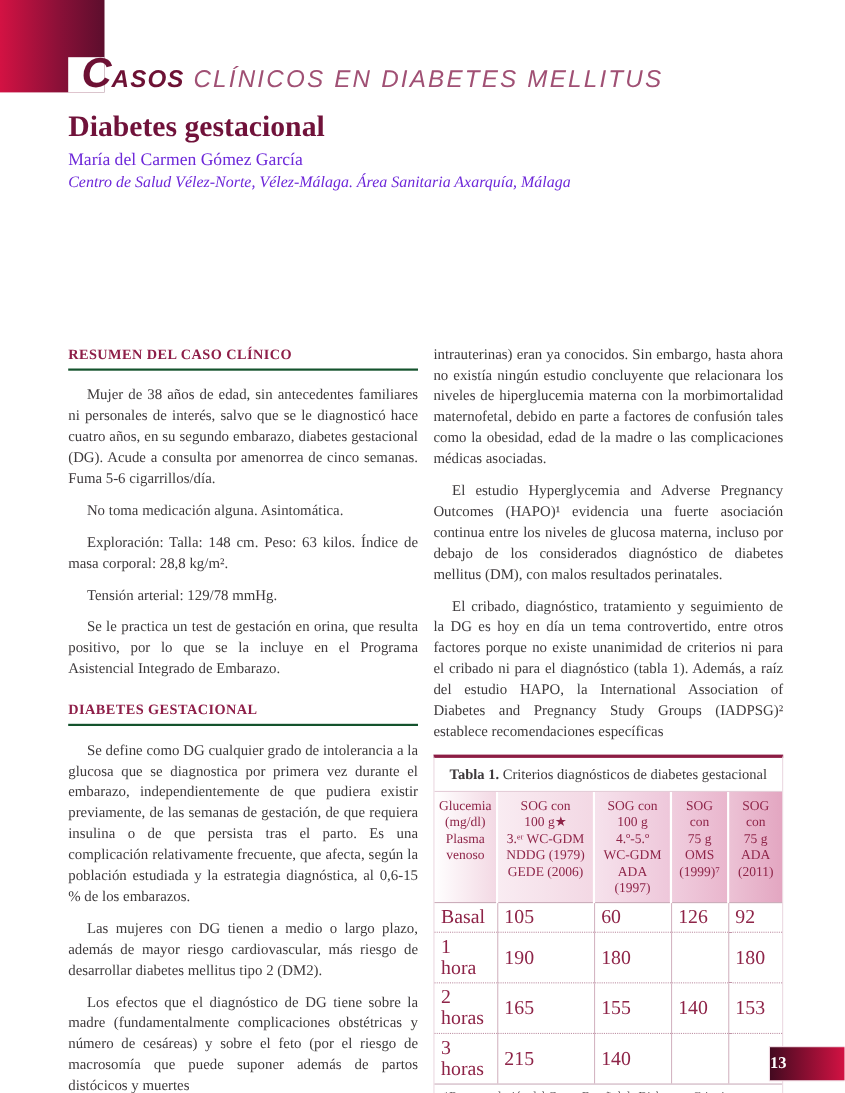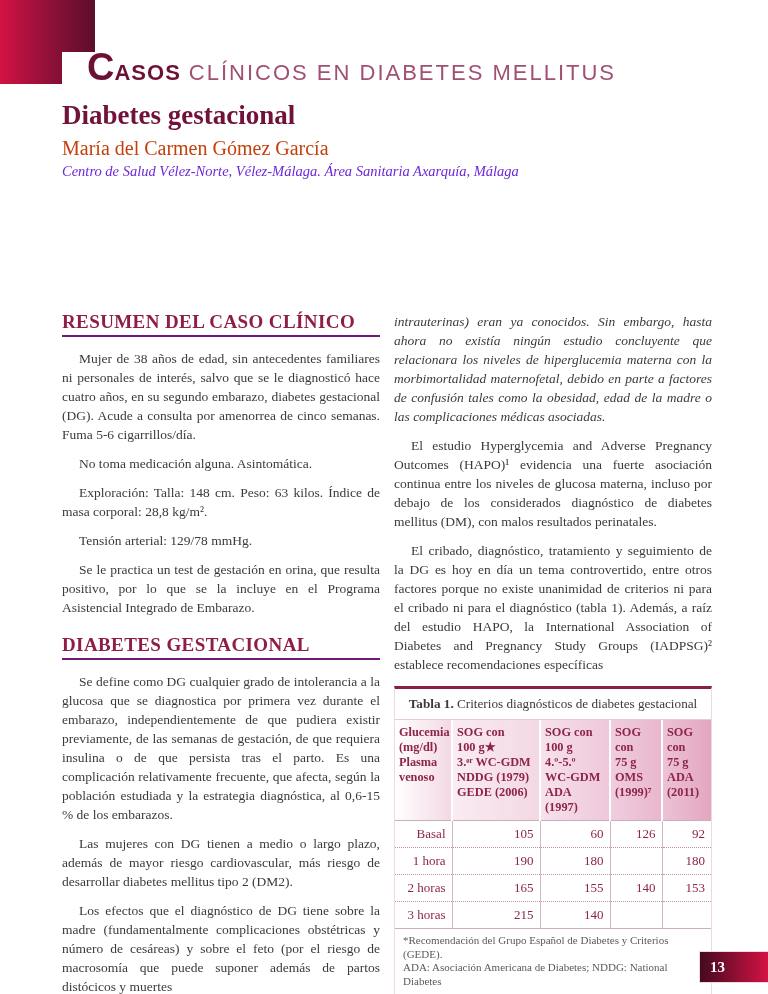--- a/index.html
+++ b/index.html
@@ -10,89 +10,90 @@
 
   
   .corner-band {
     position:absolute; left:0; top:0; width:95px; height:84px;
     background:linear-gradient(90deg,#d31243 0%,#8c1038 55%,#5c0e2d 100%);
   }
   .corner-notch { position:absolute; right:0; bottom:0; width:33px; height:32px; background:#ffffff; }
 
   
   .series-header {
-    position:absolute; left:87px; top:46px; white-space:nowrap;
+    position:absolute; left:74px; top:46px; white-space:nowrap;
     font-family:"Liberation Sans",sans-serif;
+    font-style:italic;
   }
   .series-initial { font-size:38px; font-weight:bold; color:#6d1134; }
   .series-bold   { font-size:22px; font-weight:bold; color:#6d1134; letter-spacing:1px; }
   .series-light  { font-size:22px; font-weight:normal; color:#a05074; letter-spacing:2px; margin-left:8px; }
 
   
   .article-head { position:absolute; left:62px; top:100px; }
   .article-title { margin:0; font-size:27px; font-weight:bold; color:#70123a; }
-  .article-author { margin-top:6px; font-size:20px; color:#c2410c; }
+  .article-author { margin-top:6px; font-size:16px; color:#6d28d9; }
   .article-affiliation { margin-top:3px; font-size:14.5px; font-style:italic; color:#6d28d9; }
 
   
   .col {
     position:absolute; top:312px; width:318px;
     font-size:13.5px; line-height:19px; color:#3d393b; text-align:justify;
   }
   .col-left  { left:62px; }
   .col-right { left:394px; }
   .body-p { margin:0 0 10px 0; text-indent:17px; }
-  .no-indent { text-indent:0;font-style:italic; }
+  .no-indent { text-indent:0; }
   .section-heading {
-    margin:0 0 12px 0; font-size:19px; font-weight:bold; color:#8e1e48;
-    letter-spacing:0.4px; border-bottom:2px solid #701a75; padding-bottom:4px; text-align:left;
+    margin:0 0 12px 0; font-size:13px; font-weight:bold; color:#8e1e48;
+    letter-spacing:0.4px; border-bottom:2px solid #14532d; padding-bottom:4px; text-align:left;
   }
   .section-heading.mt { margin-top:18px; }
 
   
   .table-block {
     margin-top:12px;
     border-top:3px solid #8c1d44; border-bottom:3px solid #8c1d44;
     border-left:1px solid #ecd9e1; border-right:1px solid #ecd9e1;
   }
   .table-caption {
     font-size:13.2px; color:#3d393b; padding:5px 3px 6px 3px;
     border-bottom:1px solid #e4cdd8; text-align:center;
   }
   .cap-label { font-weight:bold; }
   table.dg { border-collapse:collapse; width:100%; table-layout:fixed; }
   table.dg th {
-    font-size:12.3px; line-height:15px; font-weight:bold; color:#8e2448;
-    text-align:left; vertical-align:top; padding:5px 4px;
+    font-size:12.3px; line-height:15px; font-weight:normal; color:#8e2448;
+    text-align:center; vertical-align:top; padding:5px 4px;
     white-space:pre-line; border-left:2px solid #ffffff;
   }
   table.dg th:nth-child(1){ background:linear-gradient(90deg,#ffffff,#f3d9e4); border-left:none; }
   table.dg th:nth-child(2){ background:linear-gradient(90deg,#f9ecf2,#f3d8e4); }
   table.dg th:nth-child(3){ background:linear-gradient(90deg,#f6e2ec,#eec7da); }
   table.dg th:nth-child(4){ background:linear-gradient(90deg,#f0cdde,#e9b6cd); }
   table.dg th:nth-child(5){ background:linear-gradient(90deg,#ecc2d5,#e3a6c1); }
   table.dg td {
-    font-size:13px; color:#8e2448; padding:3px 6px 4px 6px; text-align:right;
+    font-size:18px; color:#8e2448; padding:3px 6px 4px 6px; text-align:left;
     border-left:1px solid #d4b6c3; border-top:1px dotted #bf93a6;
   }
   table.dg td:first-child { border-left:none; }
   table.dg tbody tr.first-row td { border-top:1px solid #cbaebb; }
   .table-footnote {
     border-top:1px solid #cbaebb; padding:5px 8px 6px 8px;
     font-size:11px; line-height:13.5px; color:#5d585a; text-align:left;
   }
 
   
   .page-number {
     position:absolute; left:700px; top:952px; width:68px; height:30px;
     background:linear-gradient(90deg,#430a20,#d31243);
     box-shadow:0 0 0 1px #f0d9e2;
     color:#ffffff; font-weight:bold; font-size:15px; line-height:30px;
   }
-  .page-number span { margin-left:10px; }
+  .page-number span { }
 </style>
 </head>
 <body>
 
 <div class="page">
 
   <div class="corner-band">
     <div class="corner-notch"></div>
   </div>
 

